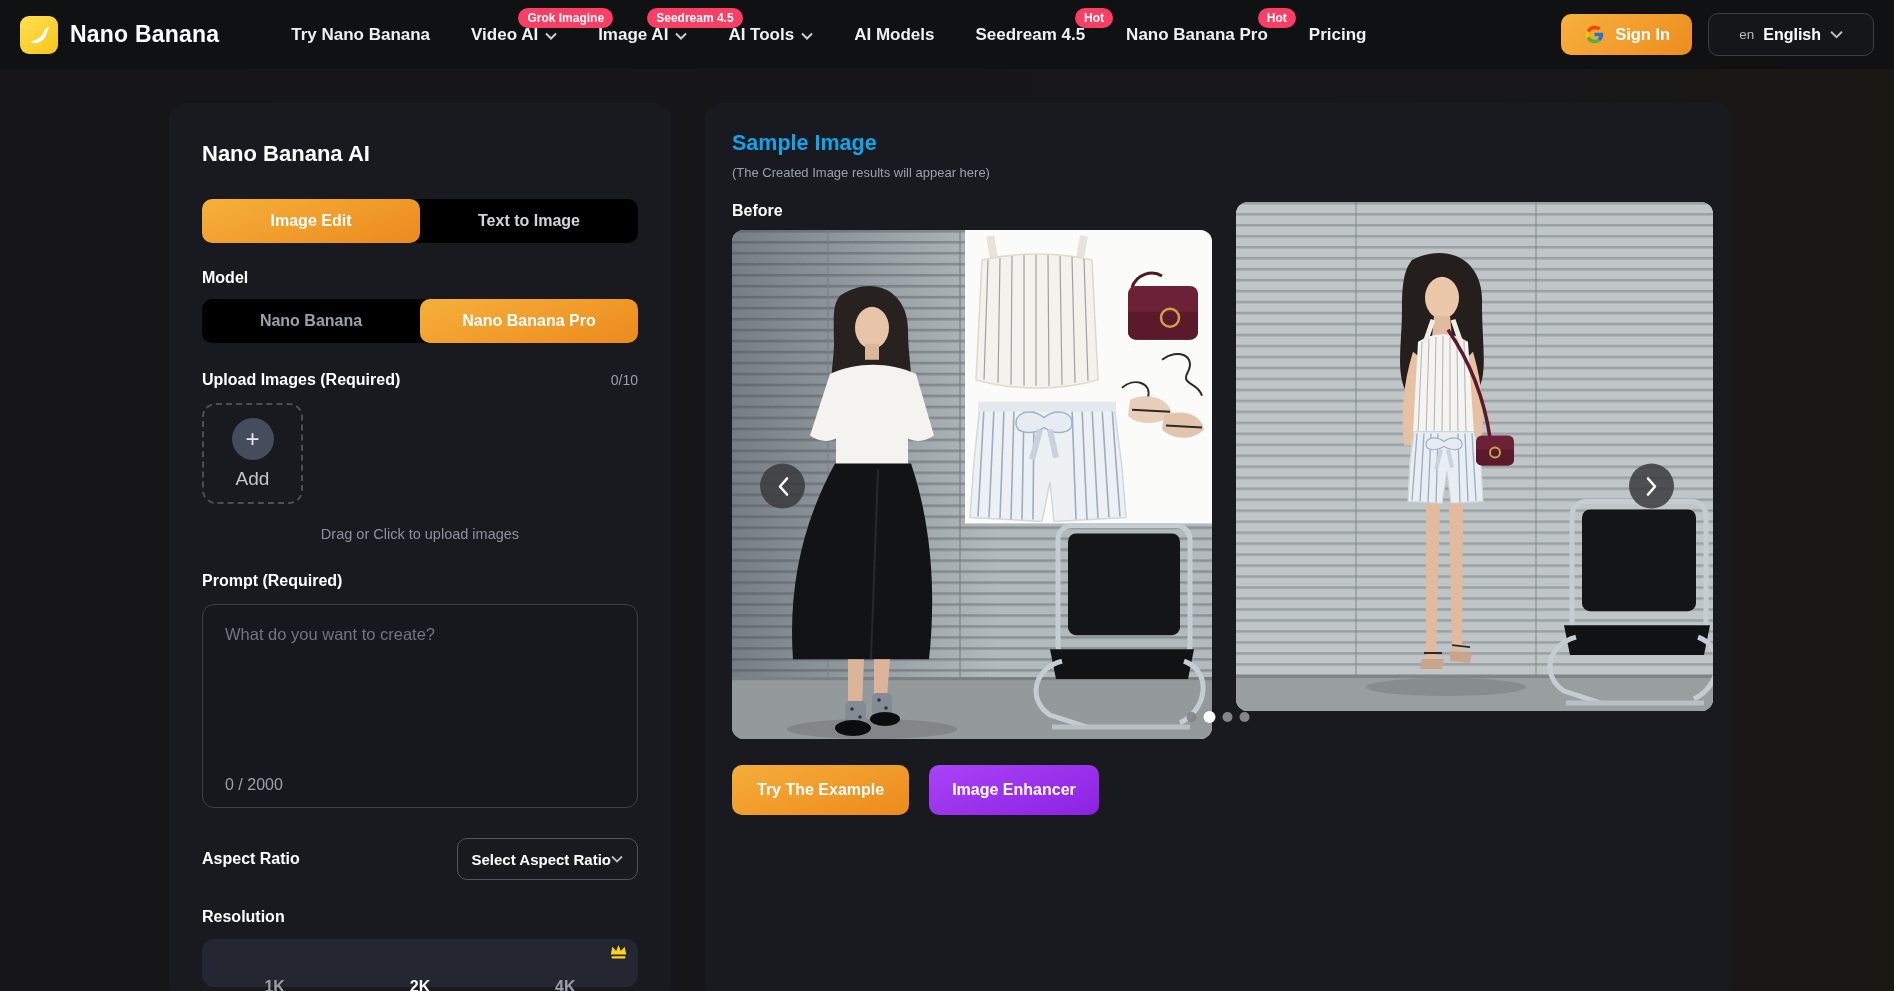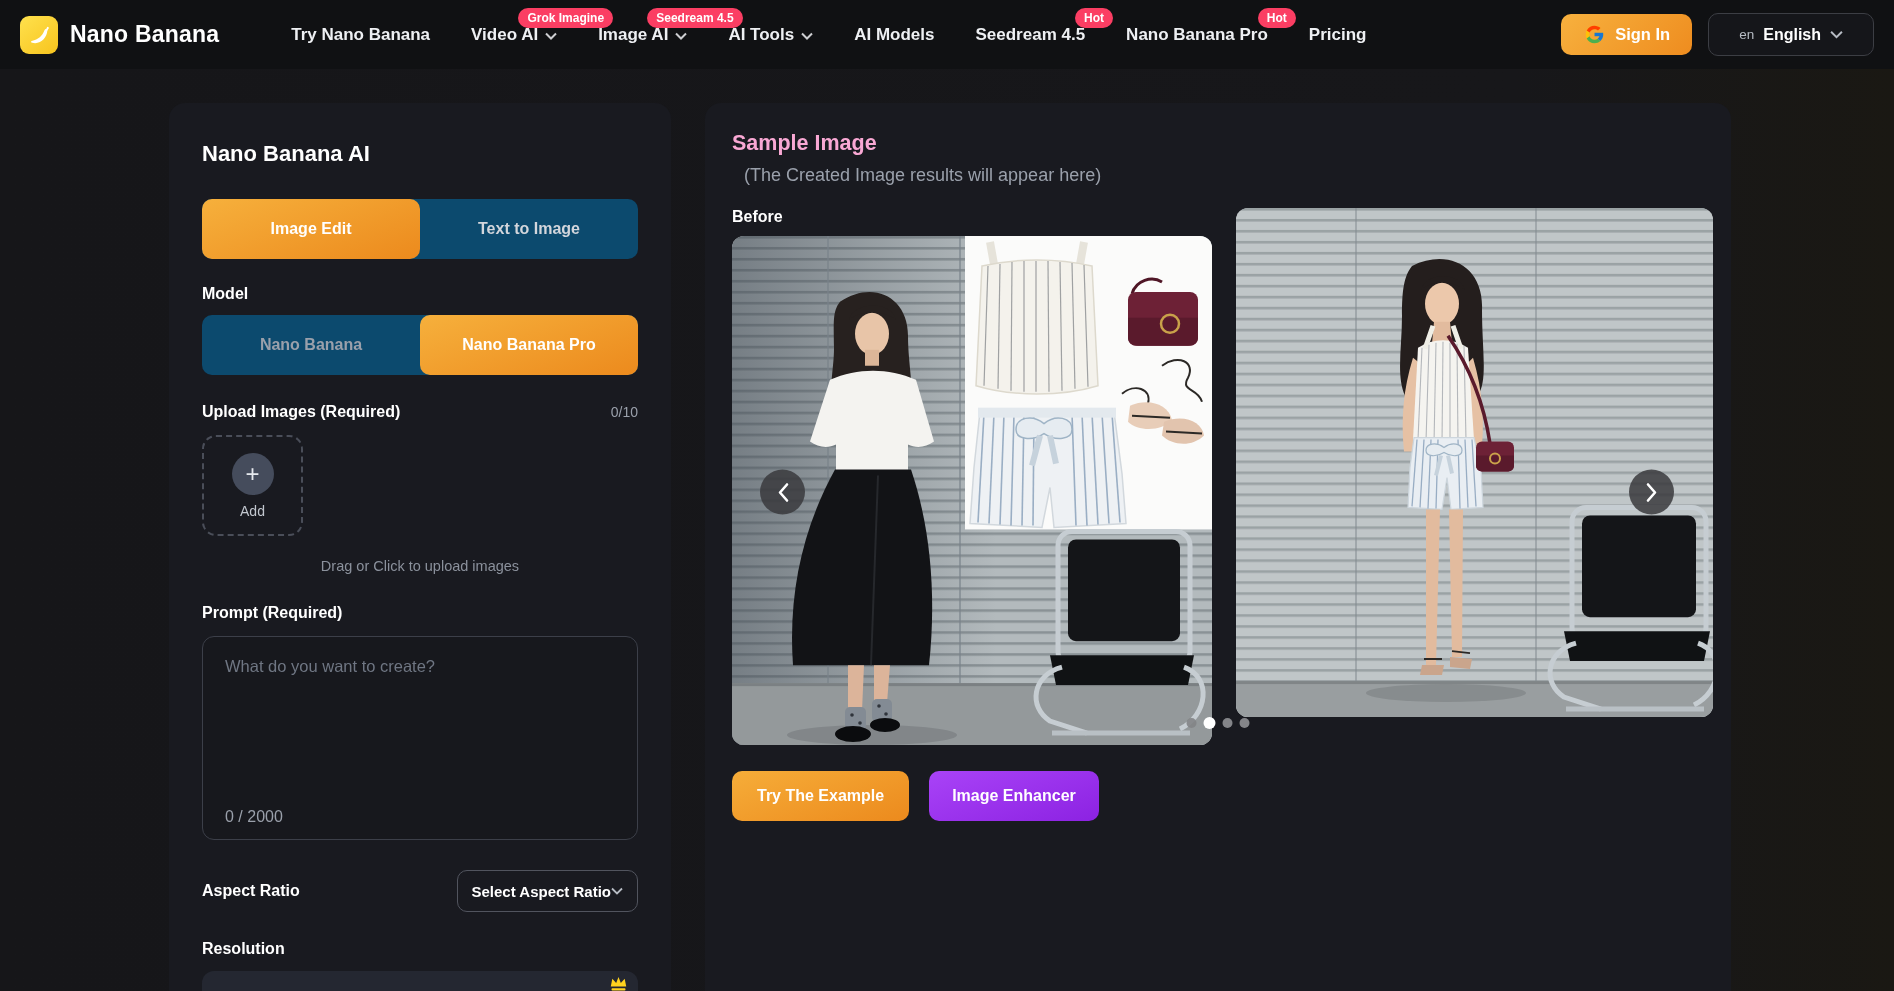--- a/index.html
+++ b/index.html
@@ -42,55 +42,55 @@
     border-radius:10px;height:41px;padding:0 30px;margin-left:16px;color:#fff;cursor:pointer;
   }
   .lang-code{color:#b7bcc4;font-size:13.5px;}
   .lang-label{font-size:16px;font-weight:600;}
   
   .card{position:absolute;background:#191a20;border-radius:16px;box-sizing:border-box;}
   .card.left{left:169px;top:103px;width:502px;height:1010px;padding:38px 33px;}
   .card.right{left:705px;top:103px;width:1026px;height:1000px;padding:28px 27px;}
   
   .panel-title{font-size:22px;font-weight:700;color:#fff;margin:0;}
-  .seg{display:flex;background:#0c4a6e;border-radius:10px;height:60px;margin-top:32px;}
+  .seg{display:flex;background:#000000;border-radius:10px;height:44px;margin-top:32px;}
   .seg-opt{flex:1;display:flex;align-items:center;justify-content:center;font-size:16px;font-weight:700;color:#d3d6dc;border-radius:10px;cursor:pointer;position:relative;}
   .seg-opt.inactive-dim{color:#9aa0ab;}
   .seg-opt.active{background:linear-gradient(160deg,#f6b03c,#ec8a1d);color:#fff;}
   .section-label{font-size:16px;font-weight:700;color:#fff;}
   .mt26{margin-top:26px;} .mt28{margin-top:28px;} .mt30{margin-top:30px;}
   .seg.model{margin-top:12px;}
   .upload-row{display:flex;justify-content:space-between;align-items:center;margin-top:28px;gap:13px;}
   .count{color:#9aa0ab;font-size:14px;}
   .upload-box{
     width:97px;height:97px;border:2px dashed #4a4e59;border-radius:14px;margin-top:14px;
     display:flex;flex-direction:column;align-items:center;justify-content:center;gap:8px;cursor:pointer;
   }
   .plus-circle{width:42px;height:42px;border-radius:50%;background:#454c5c;color:#e6e9ee;display:flex;align-items:center;justify-content:center;font-size:24px;font-weight:400;line-height:1;}
-  .add-label{color:#c2c7cf;font-size:14px;}
+  .add-label{color:#c2c7cf;font-size:19px;}
   .hint{color:#8b919c;font-size:14.5px;text-align:center;margin-top:22px;}
   .prompt-box{position:relative;margin-top:14px;height:202px;border:1.5px solid #3c3f49;border-radius:12px;background:#17181d;}
   .prompt-box textarea{
     width:100%;height:150px;background:transparent;border:none;outline:none;resize:none;
     padding:20px 22px;color:#e5e7eb;font-size:16.5px;font-family:inherit;box-sizing:border-box;
   }
   .prompt-box textarea::placeholder{color:#6f7683;}
   .char-count{position:absolute;left:22px;bottom:13px;color:#9aa0ab;font-size:16px;}
   .aspect-row{display:flex;justify-content:space-between;align-items:center;margin-top:30px;}
   .aspect-select{
     display:flex;align-items:center;border:1px solid #51545e;border-radius:10px;height:42px;
     padding:0 14px;color:#fff;font-weight:700;font-size:15px;background:transparent;cursor:pointer;font-family:inherit;
   }
   .res-seg{display:flex;background:#242731;border-radius:12px;height:48px;margin-top:13px;position:relative;}
   .res-opt{flex:1;display:flex;align-items:center;justify-content:center;font-size:16px;font-weight:700;color:#9aa0ab;border-radius:5px;cursor:pointer;margin-top:48px;}
   .res-opt.active{background:linear-gradient(160deg,#f6ad39,#ec8a1d);color:#fff;text-align:right;}
   .crown{position:absolute;right:10px;top:4px;}
   
-  .sample-title{font-size:21.5px;font-weight:700;color:#f9a8d4;margin:0;}
-  .sample-sub{font-size:18px;color:#9aa0ab;margin-top:9px;margin-left:12px;}
+  .sample-title{font-size:21.5px;font-weight:700;color:#0ea5e9;margin:0;}
+  .sample-sub{font-size:13px;color:#9aa0ab;margin-top:9px;}
   .carousel-wrap{position:relative;margin-top:22px;}
   .ba-row{display:flex;gap:24px;}
   .ba-label{font-size:16px;font-weight:700;color:#fff;margin-bottom:10px;}
   .img-frame{height:509px;border-radius:12px;overflow:hidden;position:relative;background:#aeb4b7;}
   .img-frame.before{width:480px;}
   .img-frame.after{width:477px;}
   .img-frame svg{display:block;width:100%;height:100%;}
   .nav-arrow{
     position:absolute;width:45px;height:45px;border-radius:50%;
     background:rgba(58,58,61,0.85);display:flex;align-items:center;justify-content:center;

